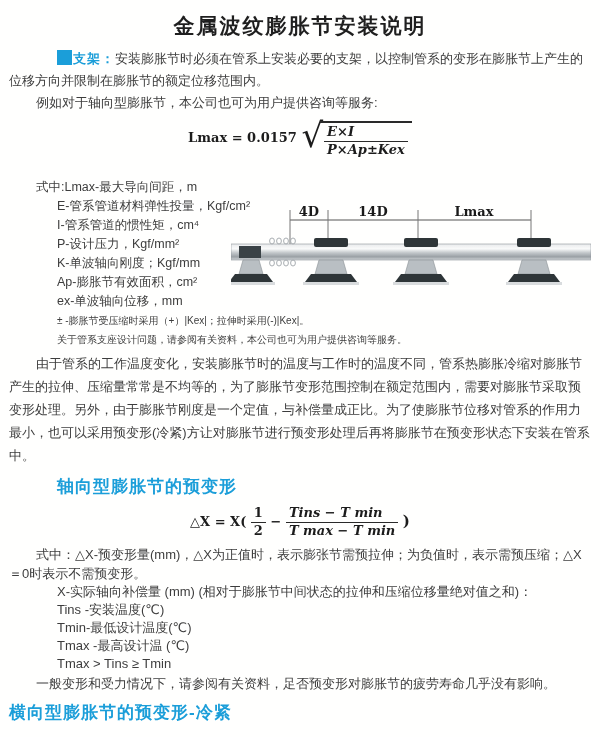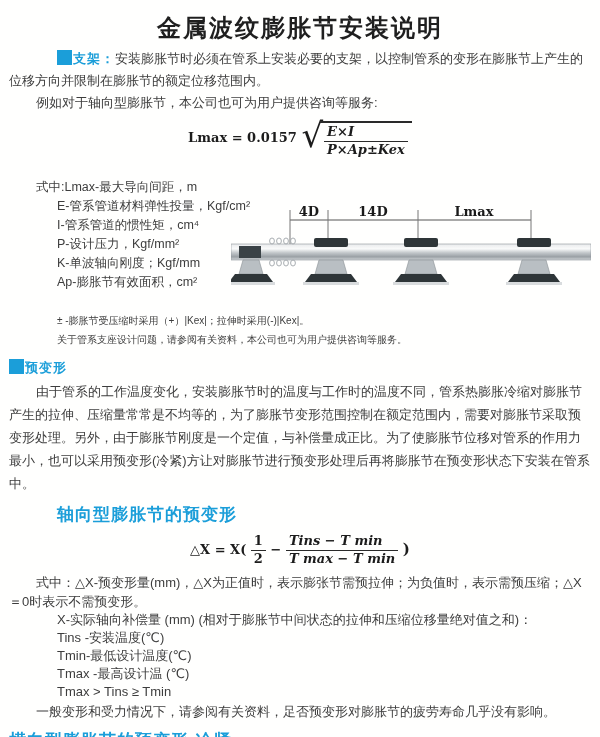--- a/index.html
+++ b/index.html
@@ -5,21 +5,21 @@
   :root { --accent:#1b9ed9; --text:#3d3d3d; --title:#1f1f1f; }
   * { box-sizing:border-box; }
   html,body { margin:0; padding:0; background:#ffffff; }
   .page {
     width:600px; height:737px; overflow:hidden; position:relative;
     background:#fffffe; color:var(--text);
     font-family:"Liberation Sans","DejaVu Sans",sans-serif;
     font-size:13px;
   }
   .title {
-    text-align:center; font-size:24px; font-weight:bold; color:var(--title);
+    text-align:center; font-size:21px; font-weight:bold; color:var(--title);
     letter-spacing:2px; padding-top:12px; height:44px;
   }
   .content { padding:0 9px; }
   p { margin:0; }
 
   .marker {
     display:inline-block; width:15px; height:15px; background:var(--accent);
     vertical-align:-2px; margin-right:1px;
   }
   .sec-title { color:var(--accent); font-size:13px; font-weight:bold; letter-spacing:1px; }
@@ -85,20 +85,21 @@
       </span>
     </div>
 
     <div class="defs-wrap">
       <p class="def-row first">式中:Lmax-最大导向间距，m</p>
       <p class="def-row">E-管系管道材料弹性投量，Kgf/cm²</p>
       <p class="def-row">I-管系管道的惯性矩，cm⁴</p>
       <p class="def-row">P-设计压力，Kgf/mm²</p>
       <p class="def-row">K-单波轴向刚度；Kgf/mm</p>
       <p class="def-row">Ap-膨胀节有效面积，cm²</p>
+      <p class="def-row">ex-单波轴向位移，mm</p>
 
       <svg class="diagram" viewBox="0 0 360 100" xmlns="http://www.w3.org/2000/svg">
         <defs>
           <linearGradient id="pipeGrad" x1="0" y1="0" x2="0" y2="1">
             <stop offset="0" stop-color="#e9ebec"></stop>
             <stop offset="0.3" stop-color="#f9fafa"></stop>
             <stop offset="0.55" stop-color="#c2c7ca"></stop>
             <stop offset="0.8" stop-color="#9aa0a5"></stop>
             <stop offset="1" stop-color="#d2d6d8"></stop>
           </linearGradient>
@@ -149,21 +150,20 @@
           <path d="M291 58 L315 58 L319 72 L287 72 Z" fill="#b9bfc3" stroke="#8a9094" stroke-width="0.6"></path>
           <path d="M283 72 L323 72 L329 80 L277 80 Z" fill="#2e3538"></path>
           <rect x="275" y="80" width="56" height="3" fill="#d9dcde"></rect>
         </g>
       </svg>
     </div>
 
     <p class="note-row">± -膨胀节受压缩时采用（+）|Kex|；拉伸时采用(-)|Kex|。</p>
     <p class="note-row">关于管系支座设计问题，请参阅有关资料，本公司也可为用户提供咨询等服务。</p>
 
-    <p class="sec2-head"><span class="marker"></span><span class="sec-title">预变形</span></p>
     <p class="p-body">由于管系的工作温度变化，安装膨胀节时的温度与工作时的温度不同，管系热膨胀冷缩对膨胀节产生的拉伸、压缩量常常是不均等的，为了膨胀节变形范围控制在额定范围内，需要对膨胀节采取预变形处理。另外，由于膨胀节刚度是一个定值，与补偿量成正比。为了使膨胀节位移对管系的作用力最小，也可以采用预变形(冷紧)方让对膨胀节进行预变形处理后再将膨胀节在预变形状态下安装在管系中。</p>
 
     <p class="sub-head sub-head1">轴向型膨胀节的预变形</p>
 
     <div class="formula formula2">
       <span>△X = X(</span>
       <span class="frac">
         <span class="num">1</span>
         <span class="den">2</span>
       </span>

